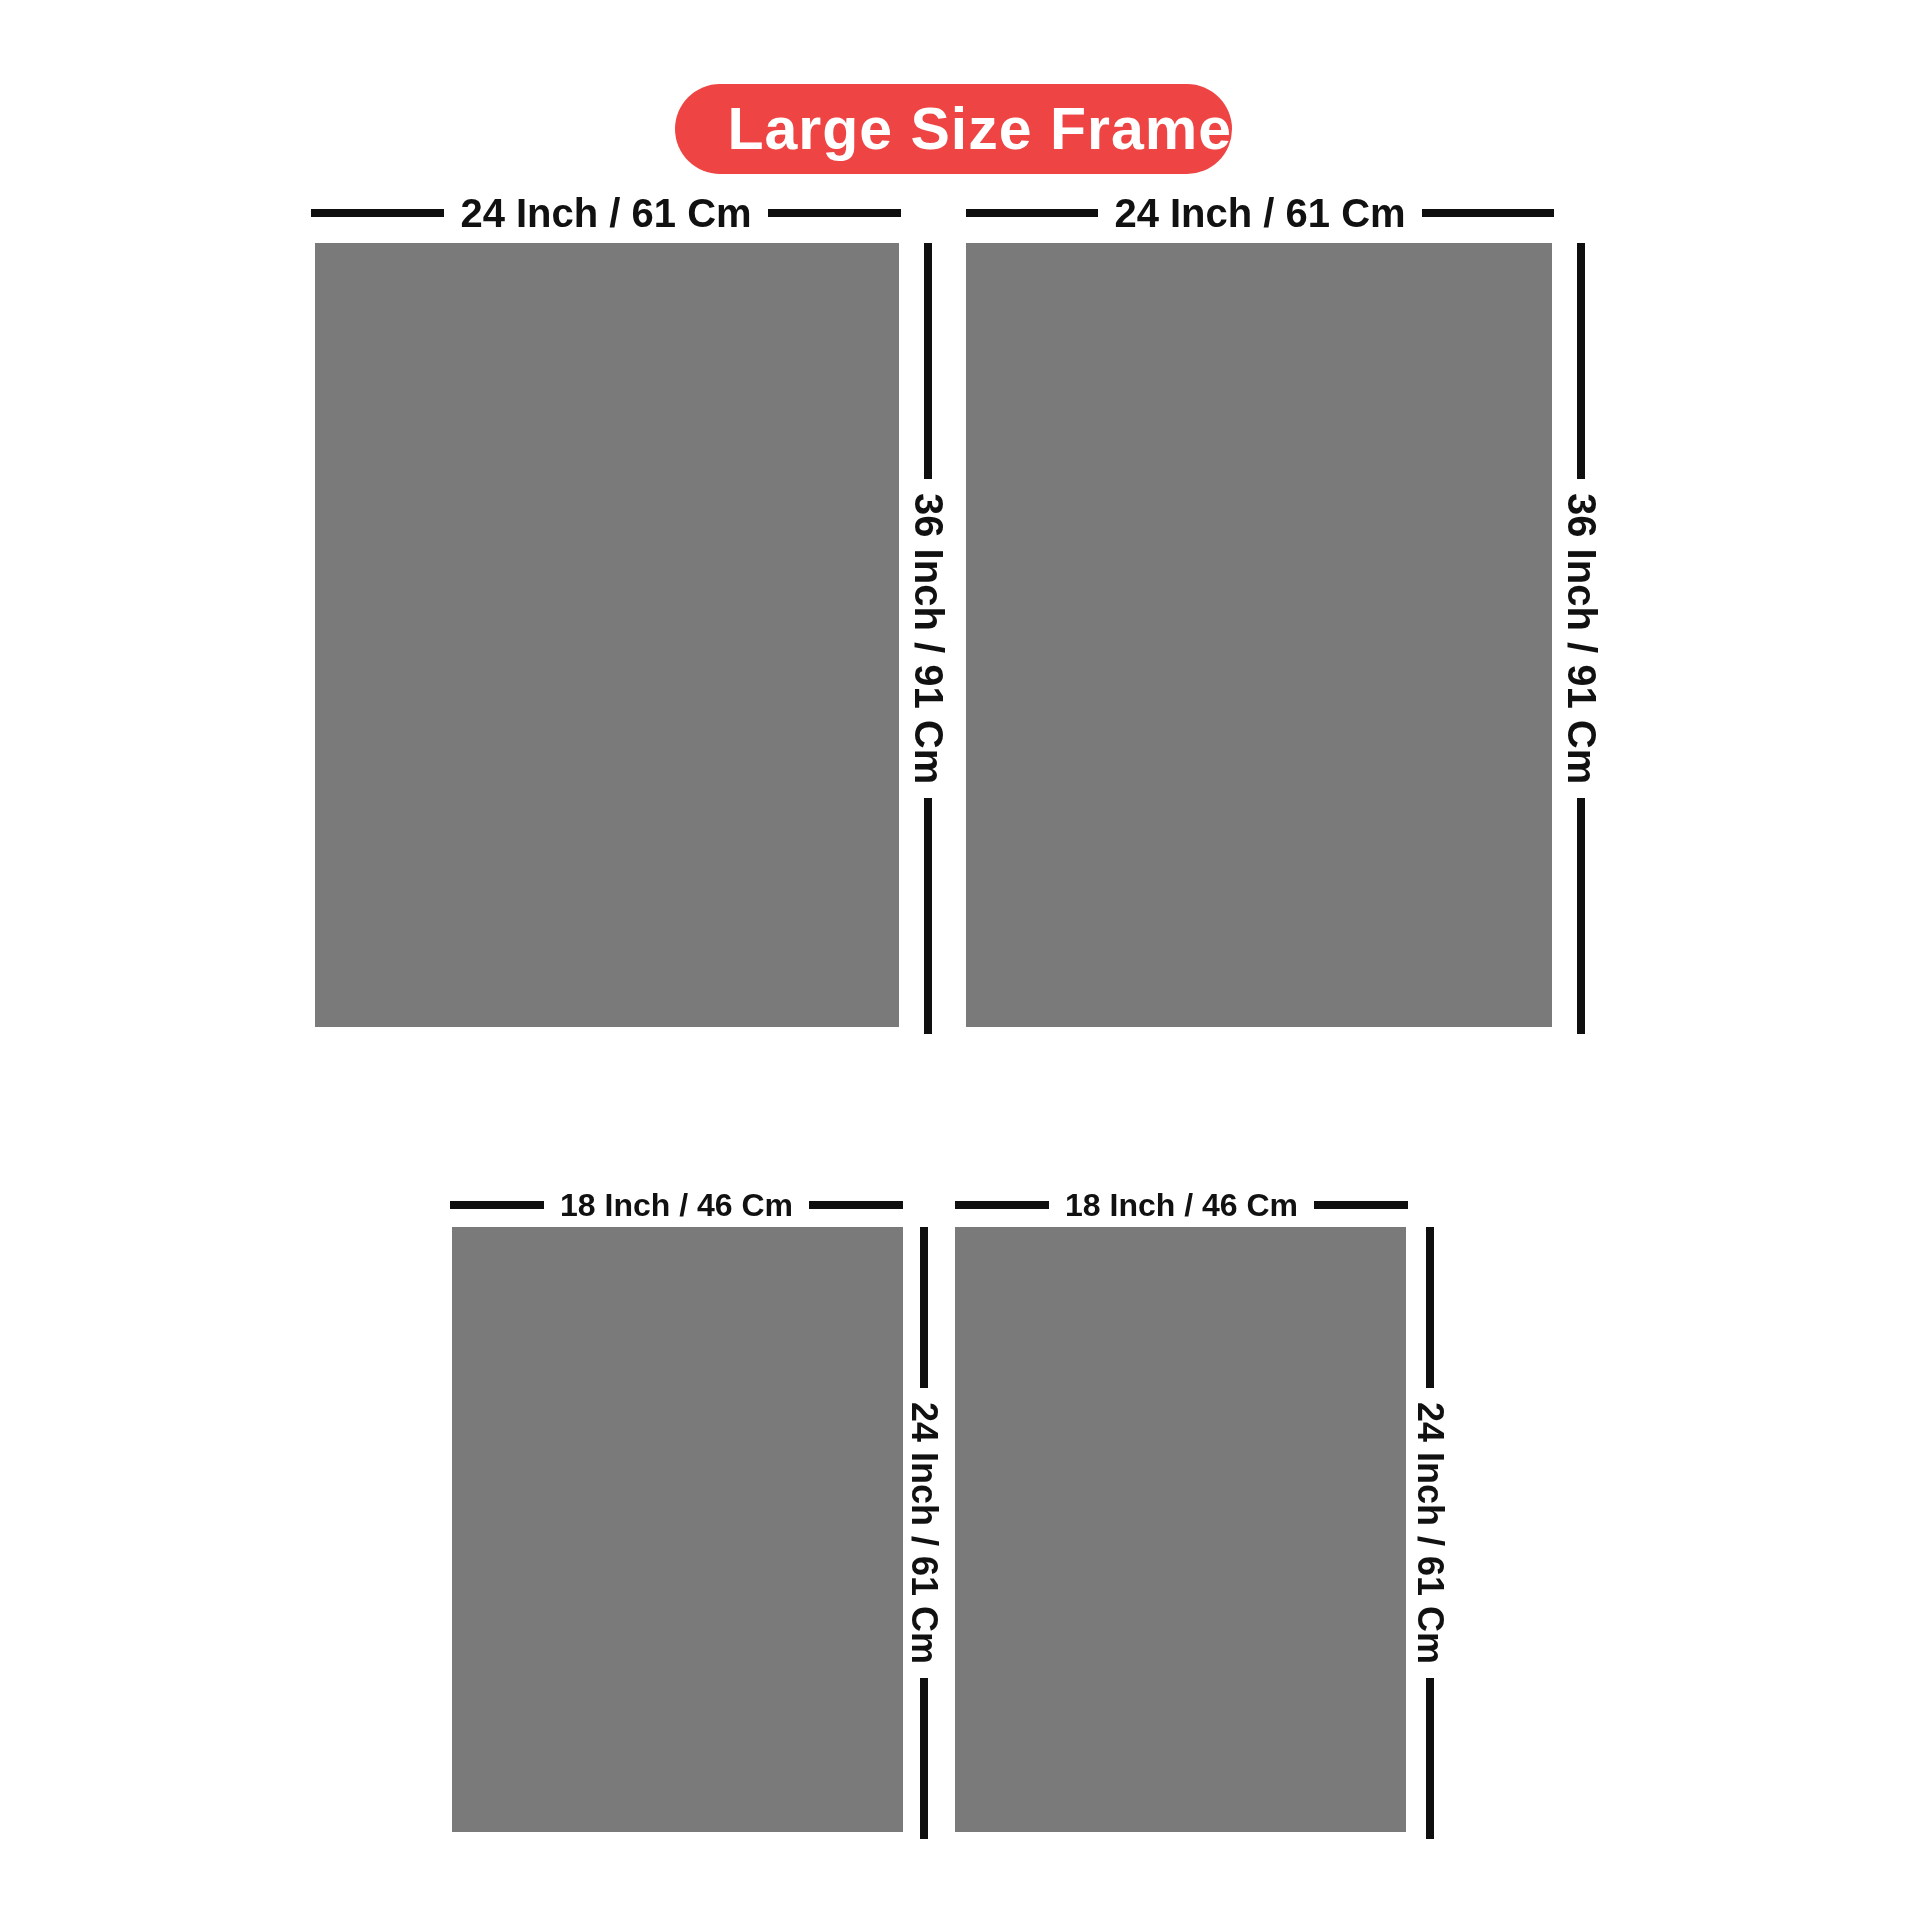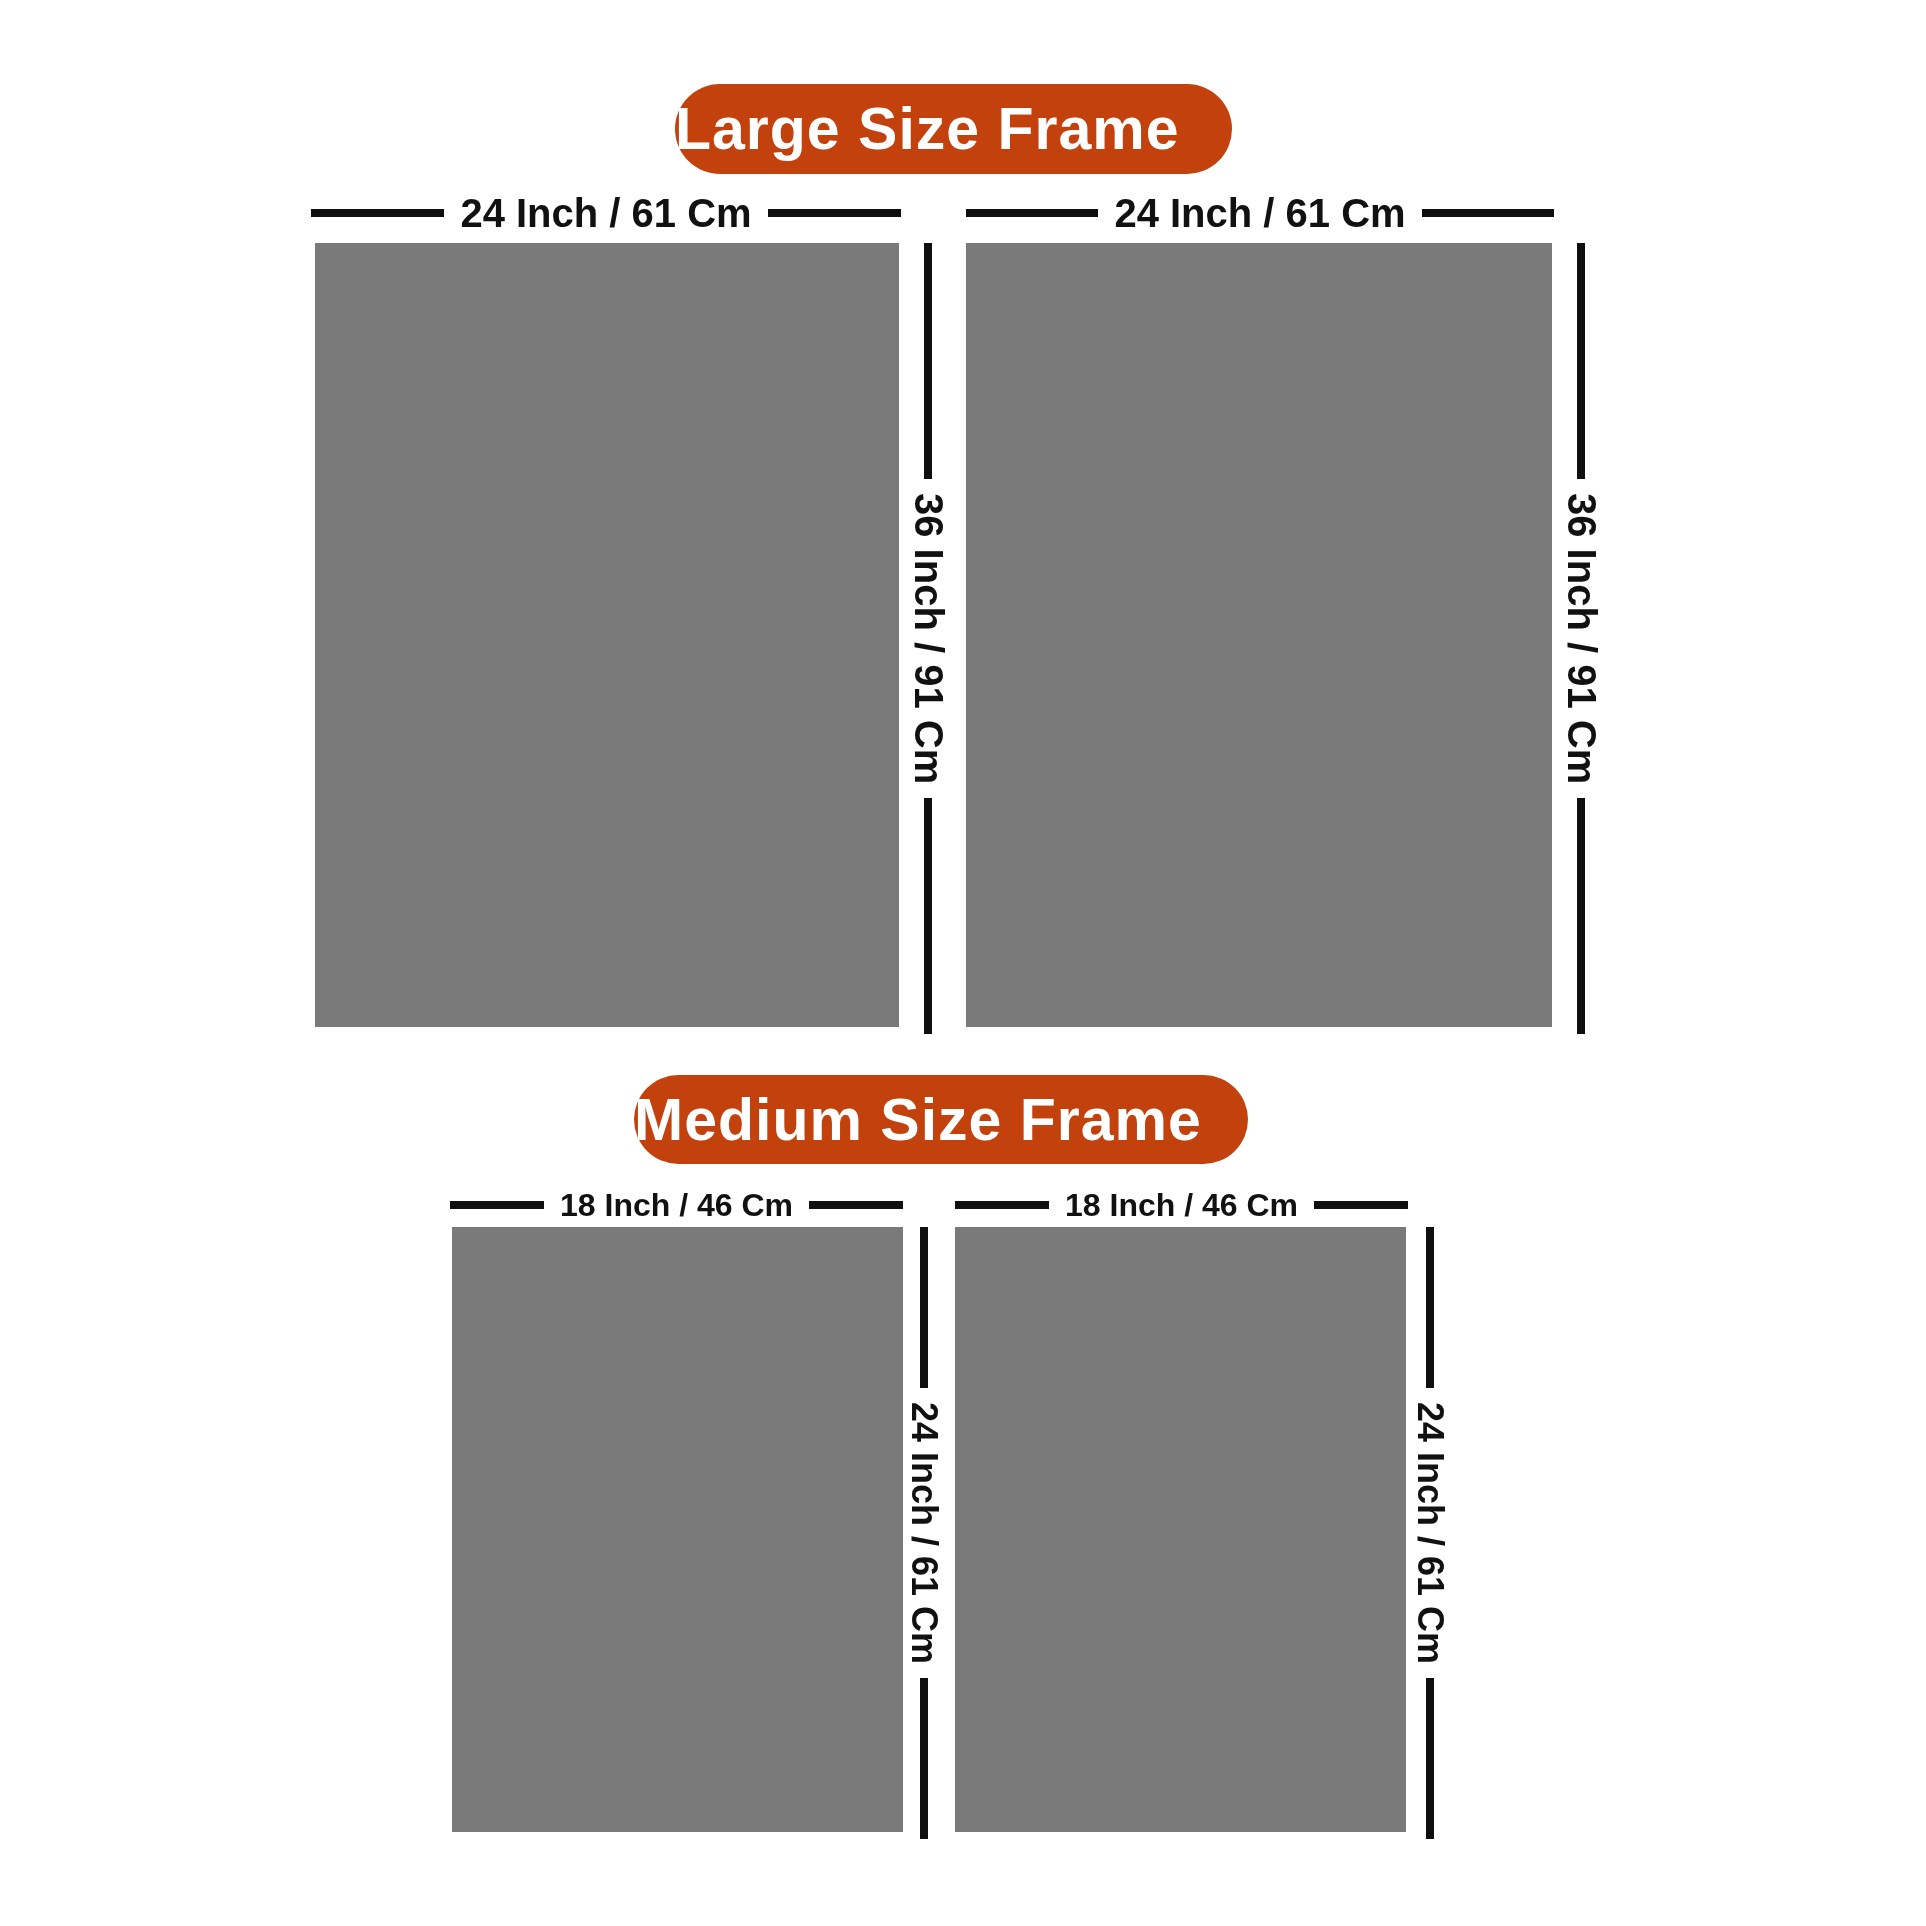--- a/index.html
+++ b/index.html
@@ -11,26 +11,26 @@
   .canvas {
     position: relative;
     width: 1927px;
     height: 1927px;
     background: #ffffff;
     overflow: hidden;
   }
   
   .pill {
     position: absolute;
-    background: #c2410c;
+    background: #ef4444;
     color: #ffffff;
     border-radius: 46px;
     display: flex;
     align-items: center;
-    justify-content: flex-start;
+    justify-content: flex-end;
     font-weight: 700;
     font-size: 59px;
     letter-spacing: 1px;
     white-space: nowrap;
   }
   .pill-large { left: 675px; top: 84px;  width: 557px; height: 90px; }
   .pill-medium{ left: 634px; top: 1075px; width: 614px; height: 89px; }
 
   
   .poster {
@@ -113,23 +113,20 @@
     <span class="vlabel">36 Inch / 91 Cm</span>
     <div class="vline"></div>
   </div>
 
   <div class="vdim vdim-large vdim-large-right">
     <div class="vline"></div>
     <span class="vlabel">36 Inch / 91 Cm</span>
     <div class="vline"></div>
   </div>
 
-  <div class="pill pill-medium">
-    <span>Medium Size Frame</span>
-  </div>
 
   <div class="hdim hdim-med hdim-med-left">
     <div class="hline"></div>
     <span class="hlabel">18 Inch / 46 Cm</span>
     <div class="hline"></div>
   </div>
 
   <div class="hdim hdim-med hdim-med-right">
     <div class="hline"></div>
     <span class="hlabel">18 Inch / 46 Cm</span>

